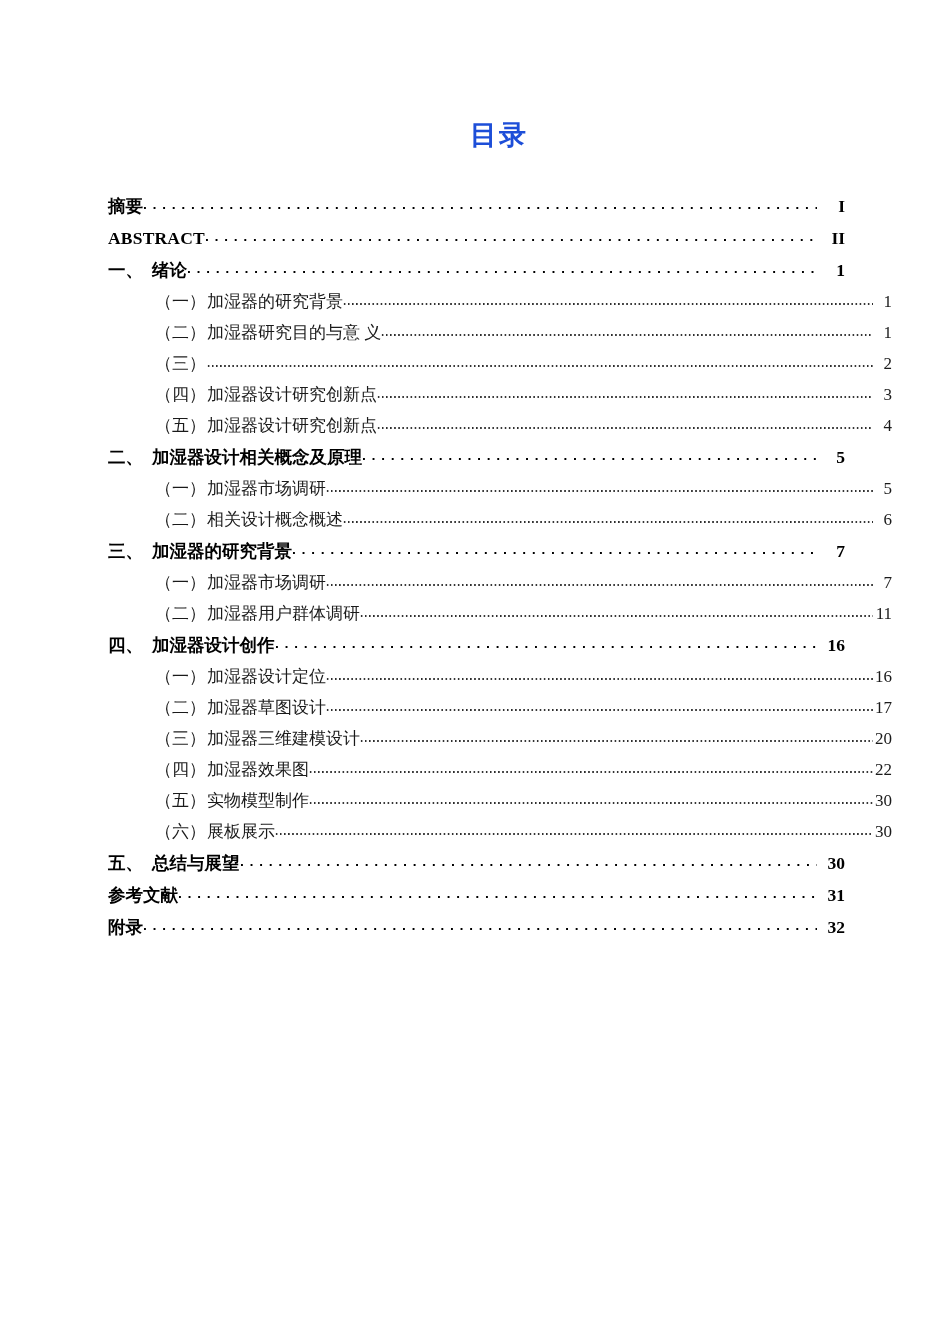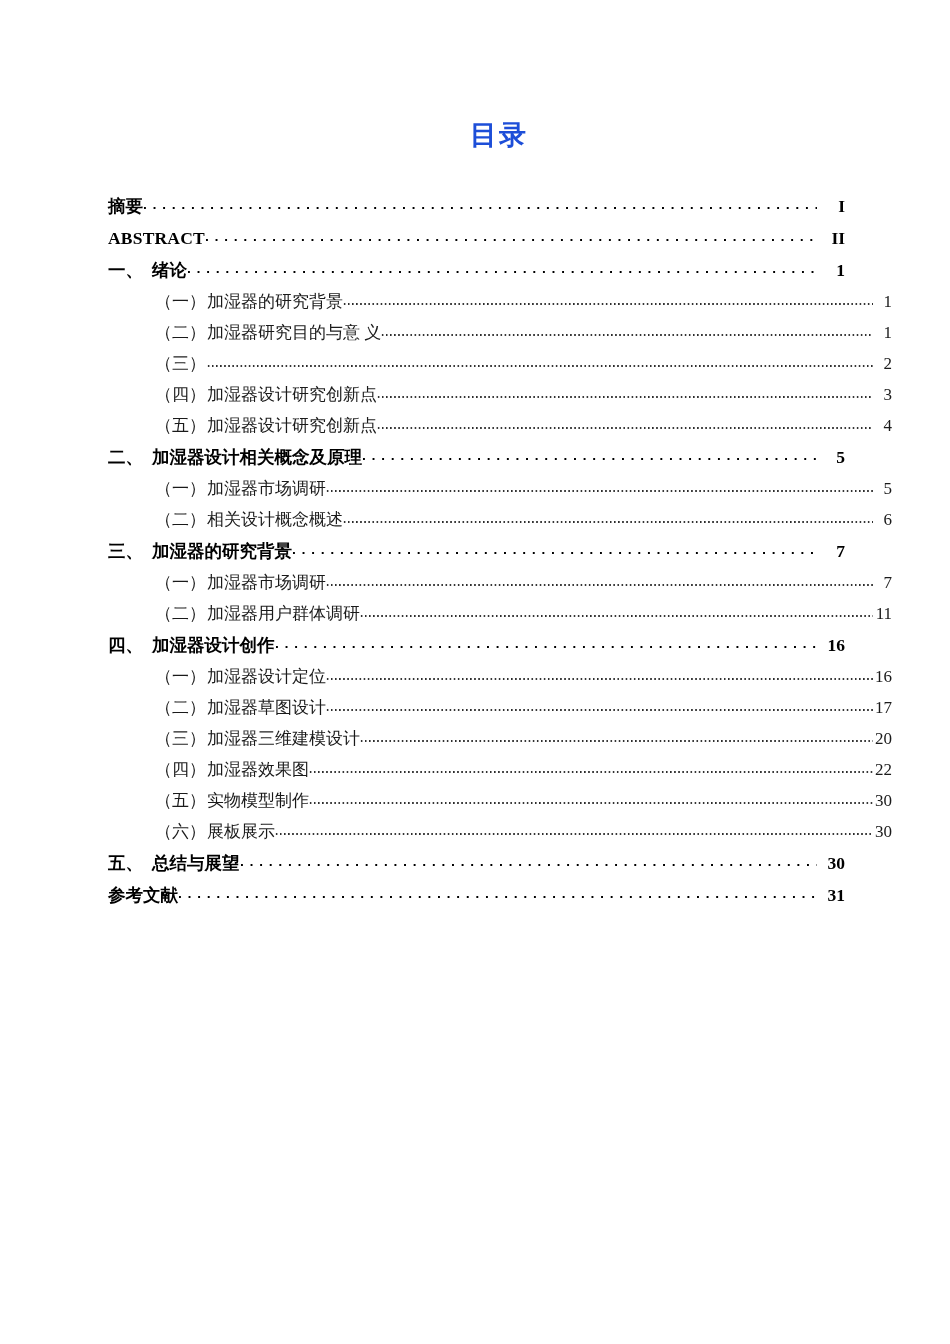--- a/index.html
+++ b/index.html
@@ -320,15 +320,22 @@
         <span class="leader"></span>
         <span class="row-page">30</span>
       </div>
       <div class="toc-row lvl1 nonum">
         <span class="row-label">
           <span class="row-text">参考文献</span>
         </span>
         <span class="leader"></span>
         <span class="row-page">31</span>
       </div>
+      <div class="toc-row lvl1 nonum">
+        <span class="row-label">
+          <span class="row-text">附录</span>
+        </span>
+        <span class="leader"></span>
+        <span class="row-page">32</span>
+      </div>
     </div>
 
 </div>
 
 </body></html>

